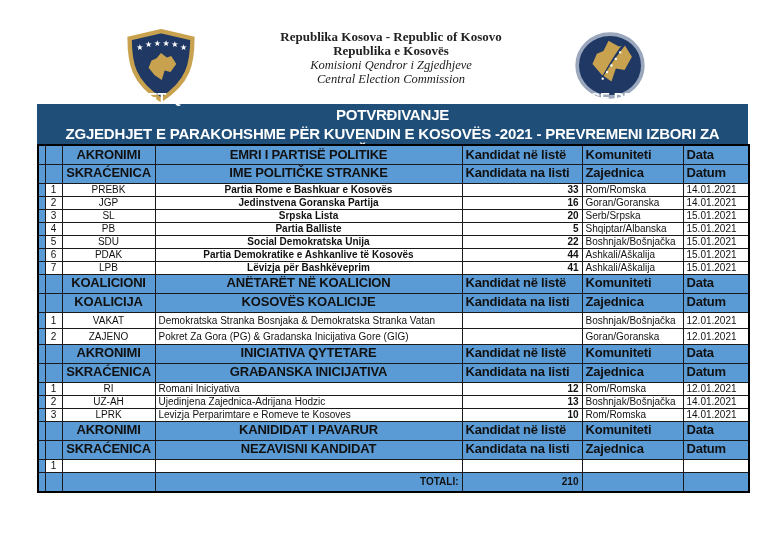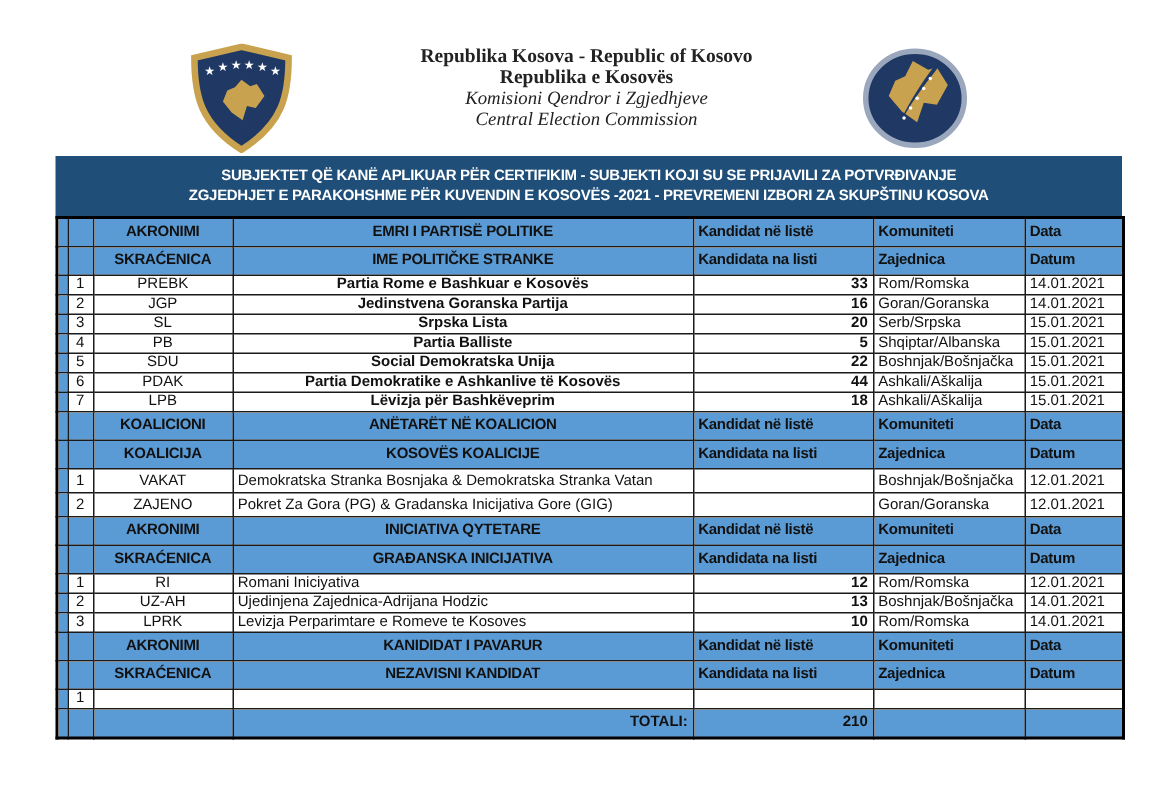--- a/index.html
+++ b/index.html
@@ -27,21 +27,21 @@
     position:absolute;top:30px;left:181px;width:420px;text-align:center;
     font-family:"Liberation Serif",serif;color:#222;
   }
   .org-text .l{font-weight:bold;font-size:13px;line-height:14px;}
   .org-text .li{font-weight:normal;font-style:italic;font-size:12.5px;line-height:14px;}
 
   
   .banner{
     position:absolute;left:37px;top:104px;width:711px;height:40px;
     background:var(--banner-bg);color:#fff;text-align:center;
-    font-weight:bold;font-size:10px;letter-spacing:-0.2px;
+    font-weight:bold;font-size:15px;letter-spacing:-0.2px;
     display:flex;flex-direction:column;justify-content:center;gap:2px;
   }
 
   
   .table-wrap{position:absolute;left:37px;top:144px;width:712px;}
   table{border-collapse:collapse;table-layout:fixed;width:711px;}
   td{
     border:1px solid var(--border);
     padding:0 3px;font-size:10px;line-height:1.1;
     white-space:nowrap;overflow:hidden;height:13px;vertical-align:middle;
@@ -49,21 +49,21 @@
   }
   col.c-strip{width:7px;}
   col.c-num{width:17px;}
   col.c-acr{width:93px;}
   col.c-name{width:307px;}
   col.c-kand{width:120px;}
   col.c-kom{width:101px;}
   col.c-data{width:66px;}
 
   tr.hdr td{
-    background:var(--cell-blue);font-weight:bold;font-size:10px;
+    background:var(--cell-blue);font-weight:bold;font-size:13px;
     height:19px;letter-spacing:-0.2px;
   }
   tr.tall td{height:16px;}
   tr.total td{background:var(--cell-blue);font-weight:bold;height:20px;}
   td.strip{background:var(--cell-blue);padding:0;}
   td.c{text-align:center;}
   td.r{text-align:right;padding-left:36px;}
   td.bold{font-weight:bold;}
   table{border:2px solid #000;}
 </style>
@@ -192,21 +192,21 @@
             <td class="c bold">Partia Demokratike e Ashkanlive të Kosovës</td>
             <td class="r bold">44</td>
             <td>Ashkali/Aškalija</td>
             <td>15.01.2021</td>
           </tr>
           <tr class="datarow">
             <td class="strip"></td>
             <td class="c">7</td>
             <td class="c">LPB</td>
             <td class="c bold">Lëvizja për Bashkëveprim</td>
-            <td class="r bold">18</td>
+            <td class="r bold">41</td>
             <td>Ashkali/Aškalija</td>
             <td>15.01.2021</td>
           </tr>
           <tr class="hdr">
             <td class="strip"></td>
             <td></td>
             <td class="c">KOALICIONI</td>
             <td class="c">ANËTARËT NË KOALICION</td>
             <td>Kandidat në listë</td>
             <td>Komuniteti</td>

